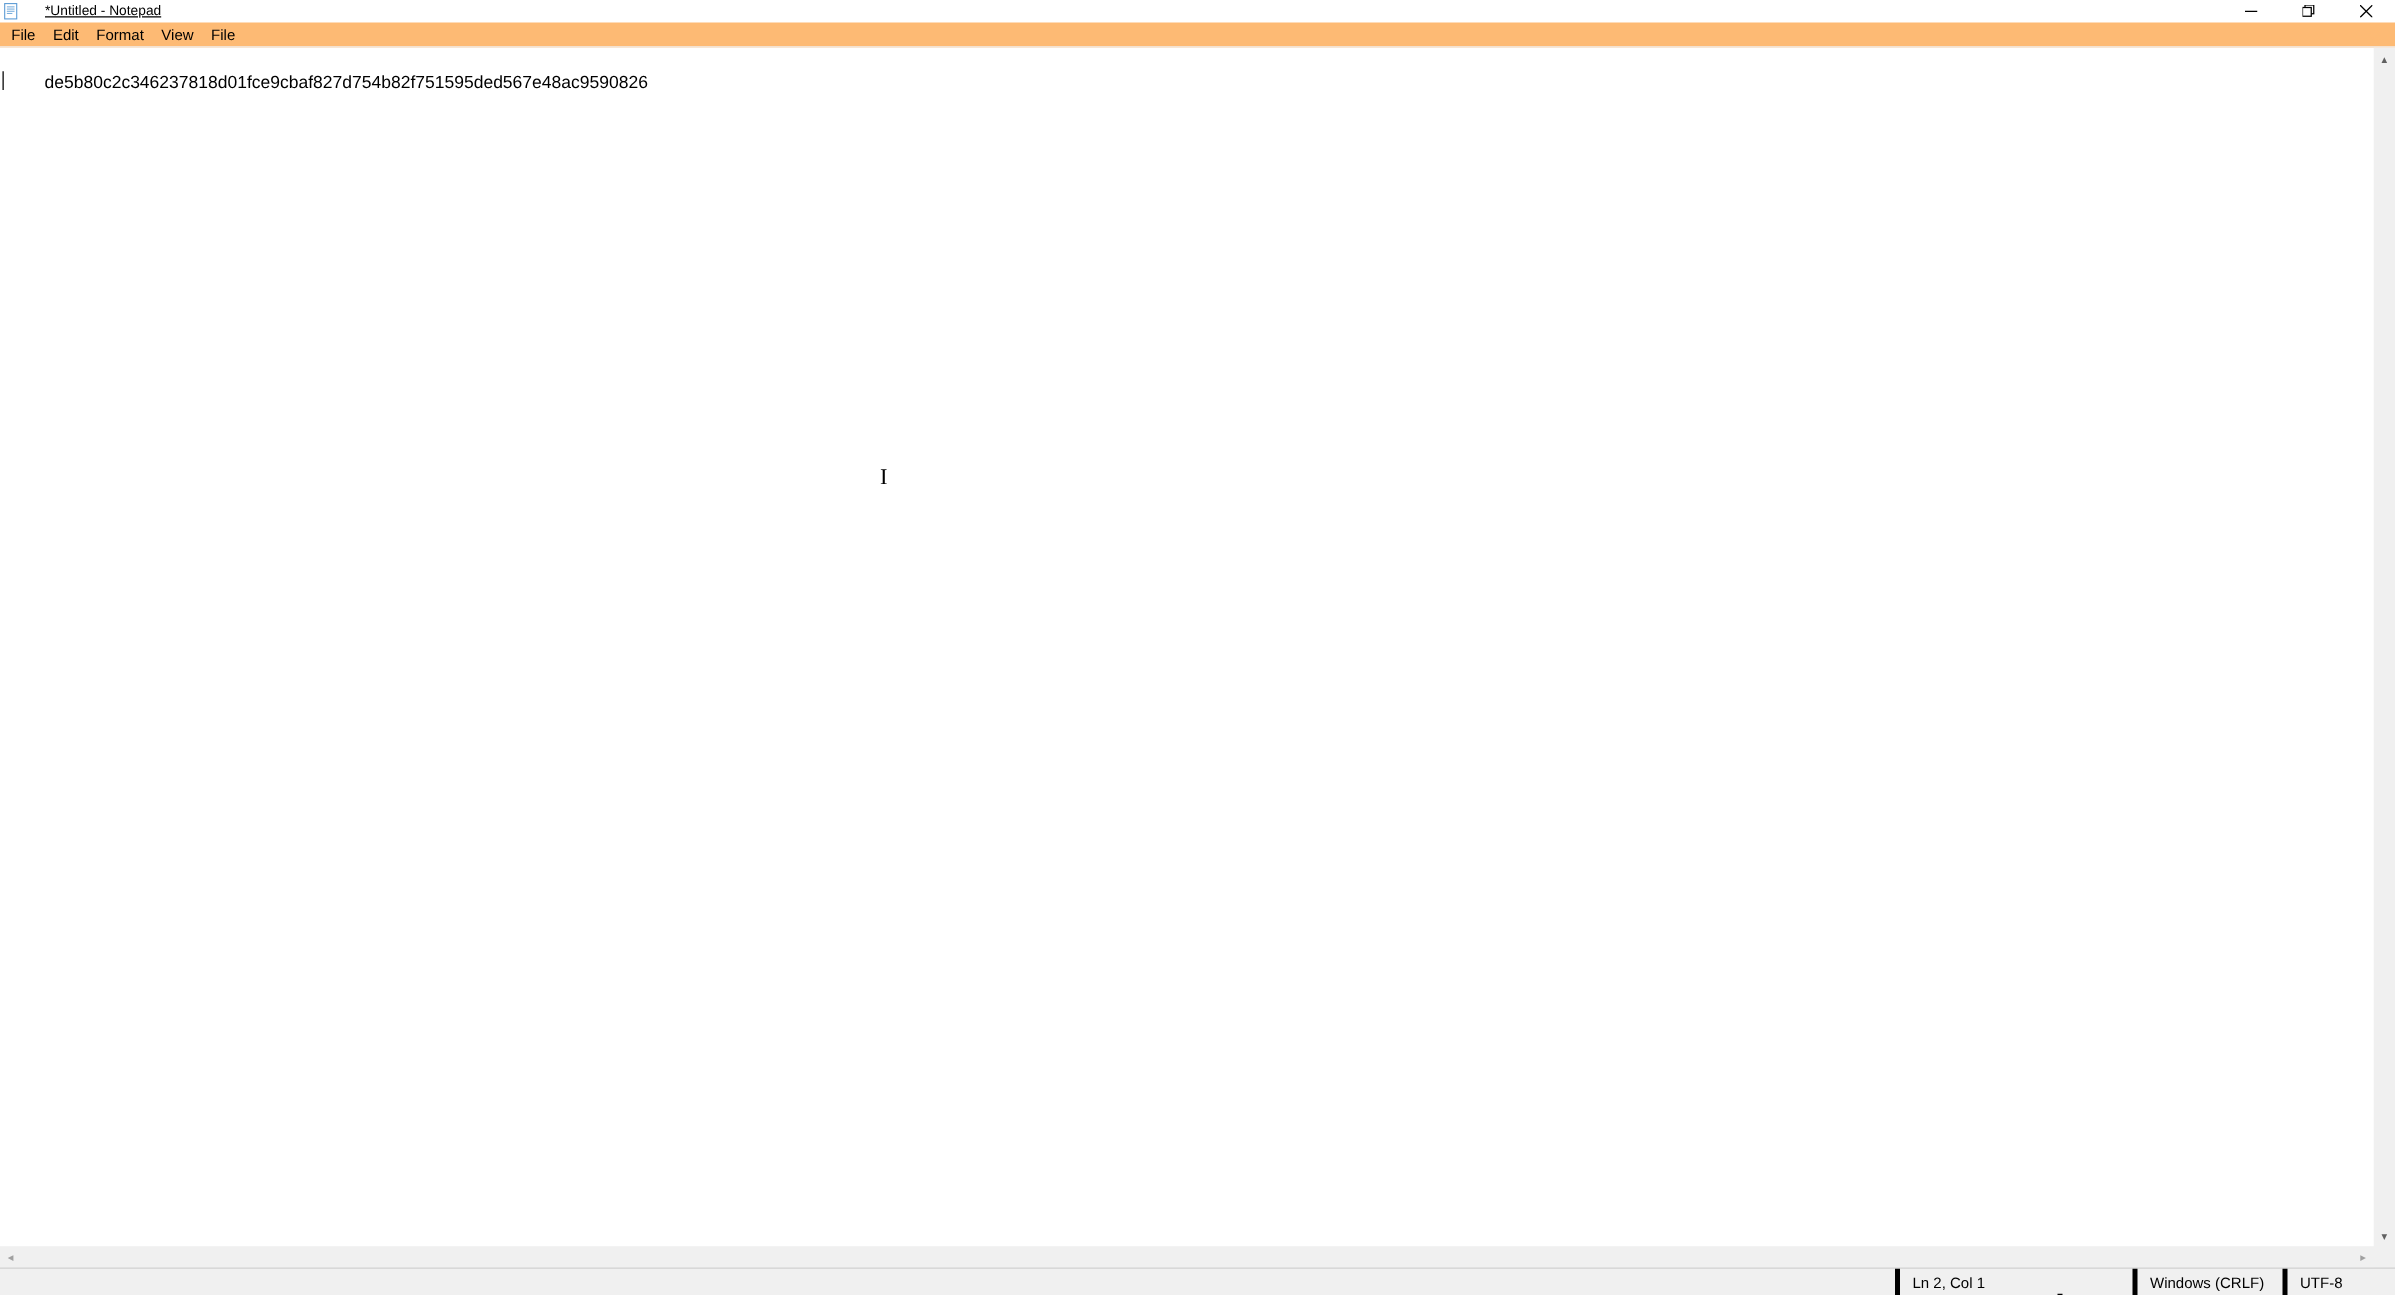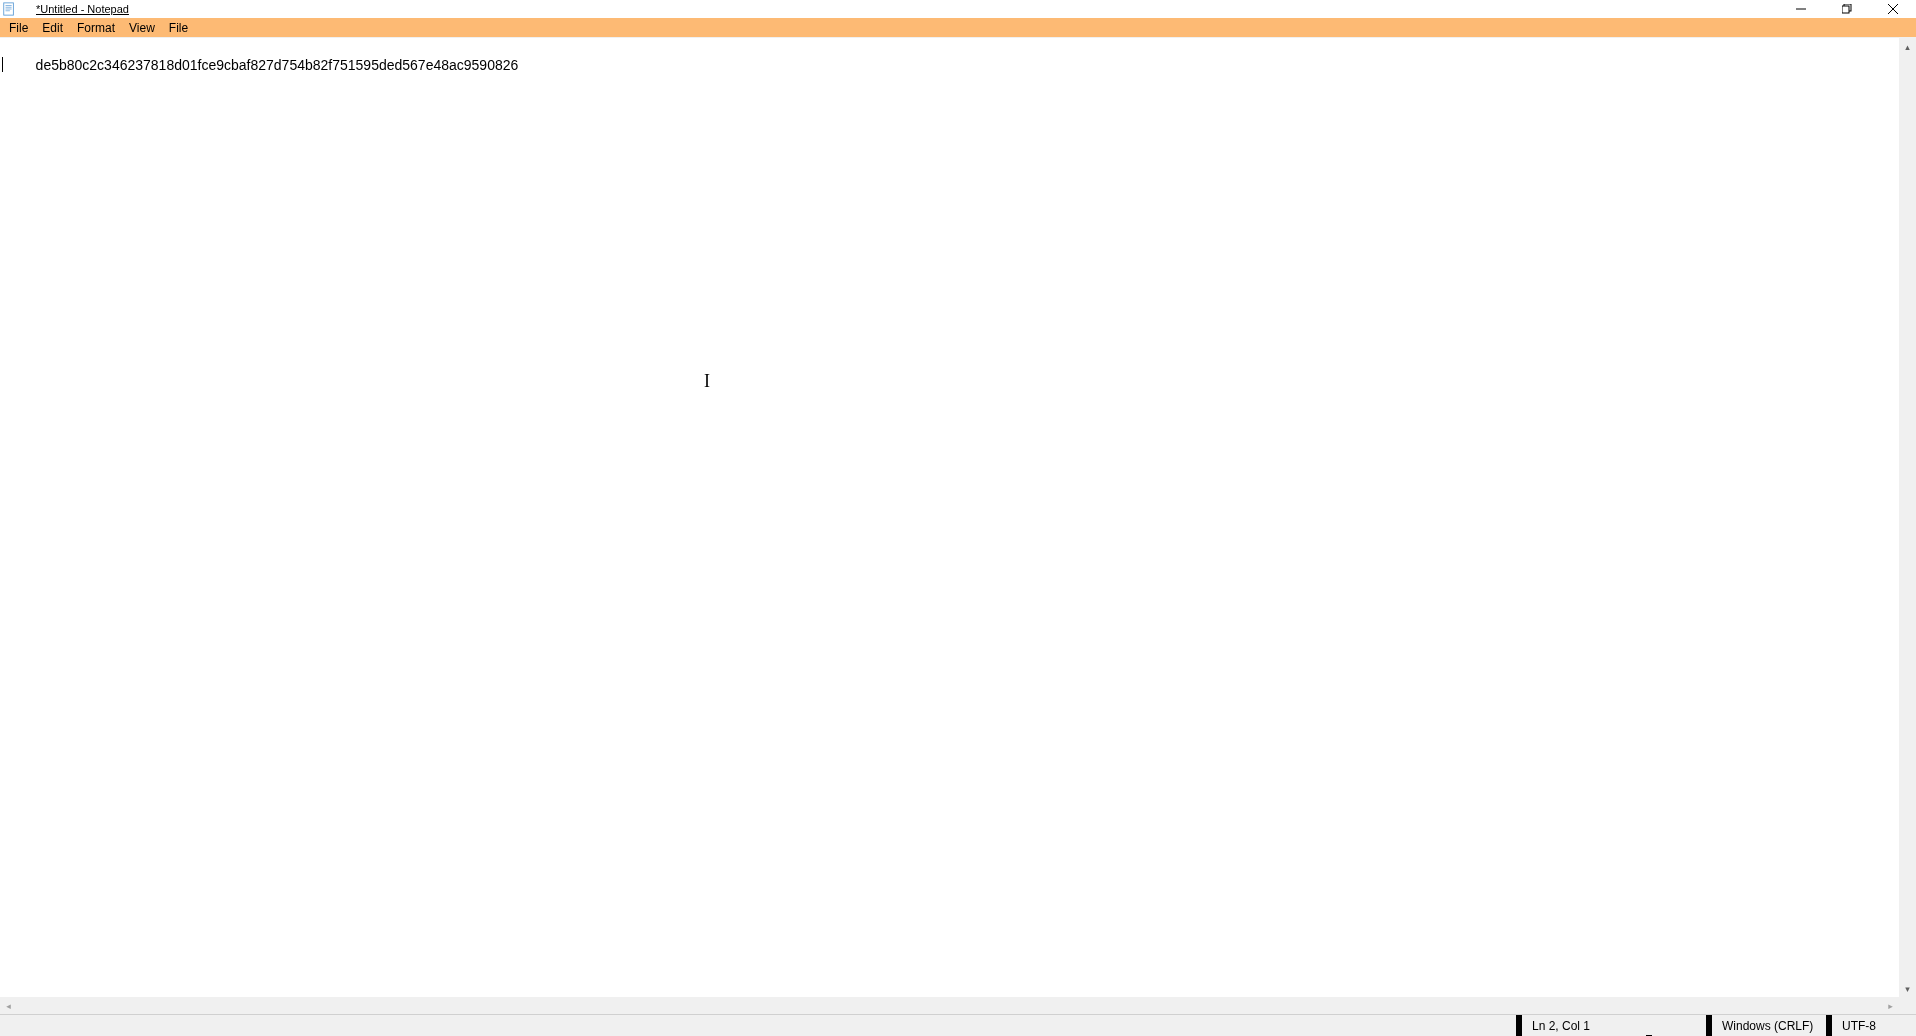--- a/index.html
+++ b/index.html
@@ -165,21 +165,21 @@
       background: #f0f0f0;
       border-top: 1px solid #d0d0d0;
       display: flex;
       align-items: center;
       justify-content: flex-end;
       font-size: 12px;
       color: #000;
     }
     .status-cell {
       padding: 0 10px;
-      border-left: 6px solid #000000;
+      border-left: 4px solid #000000;
       height: 100%;
       display: flex;
       align-items: center;
     }
     .status-cell.position {
       width: 130px;
     }
     .status-cell.zoom {
       width: 60px;
       margin-top: 39px;

